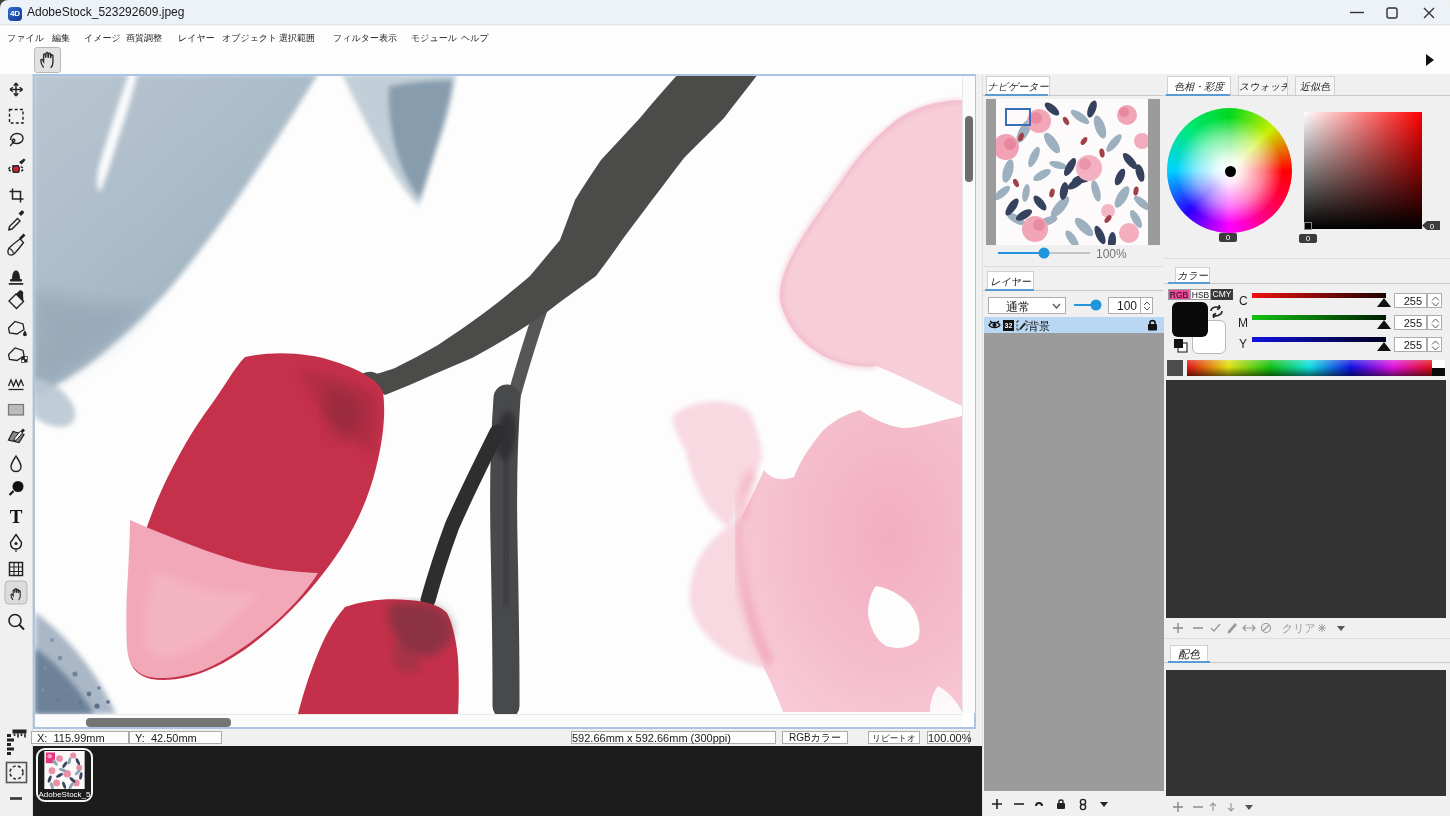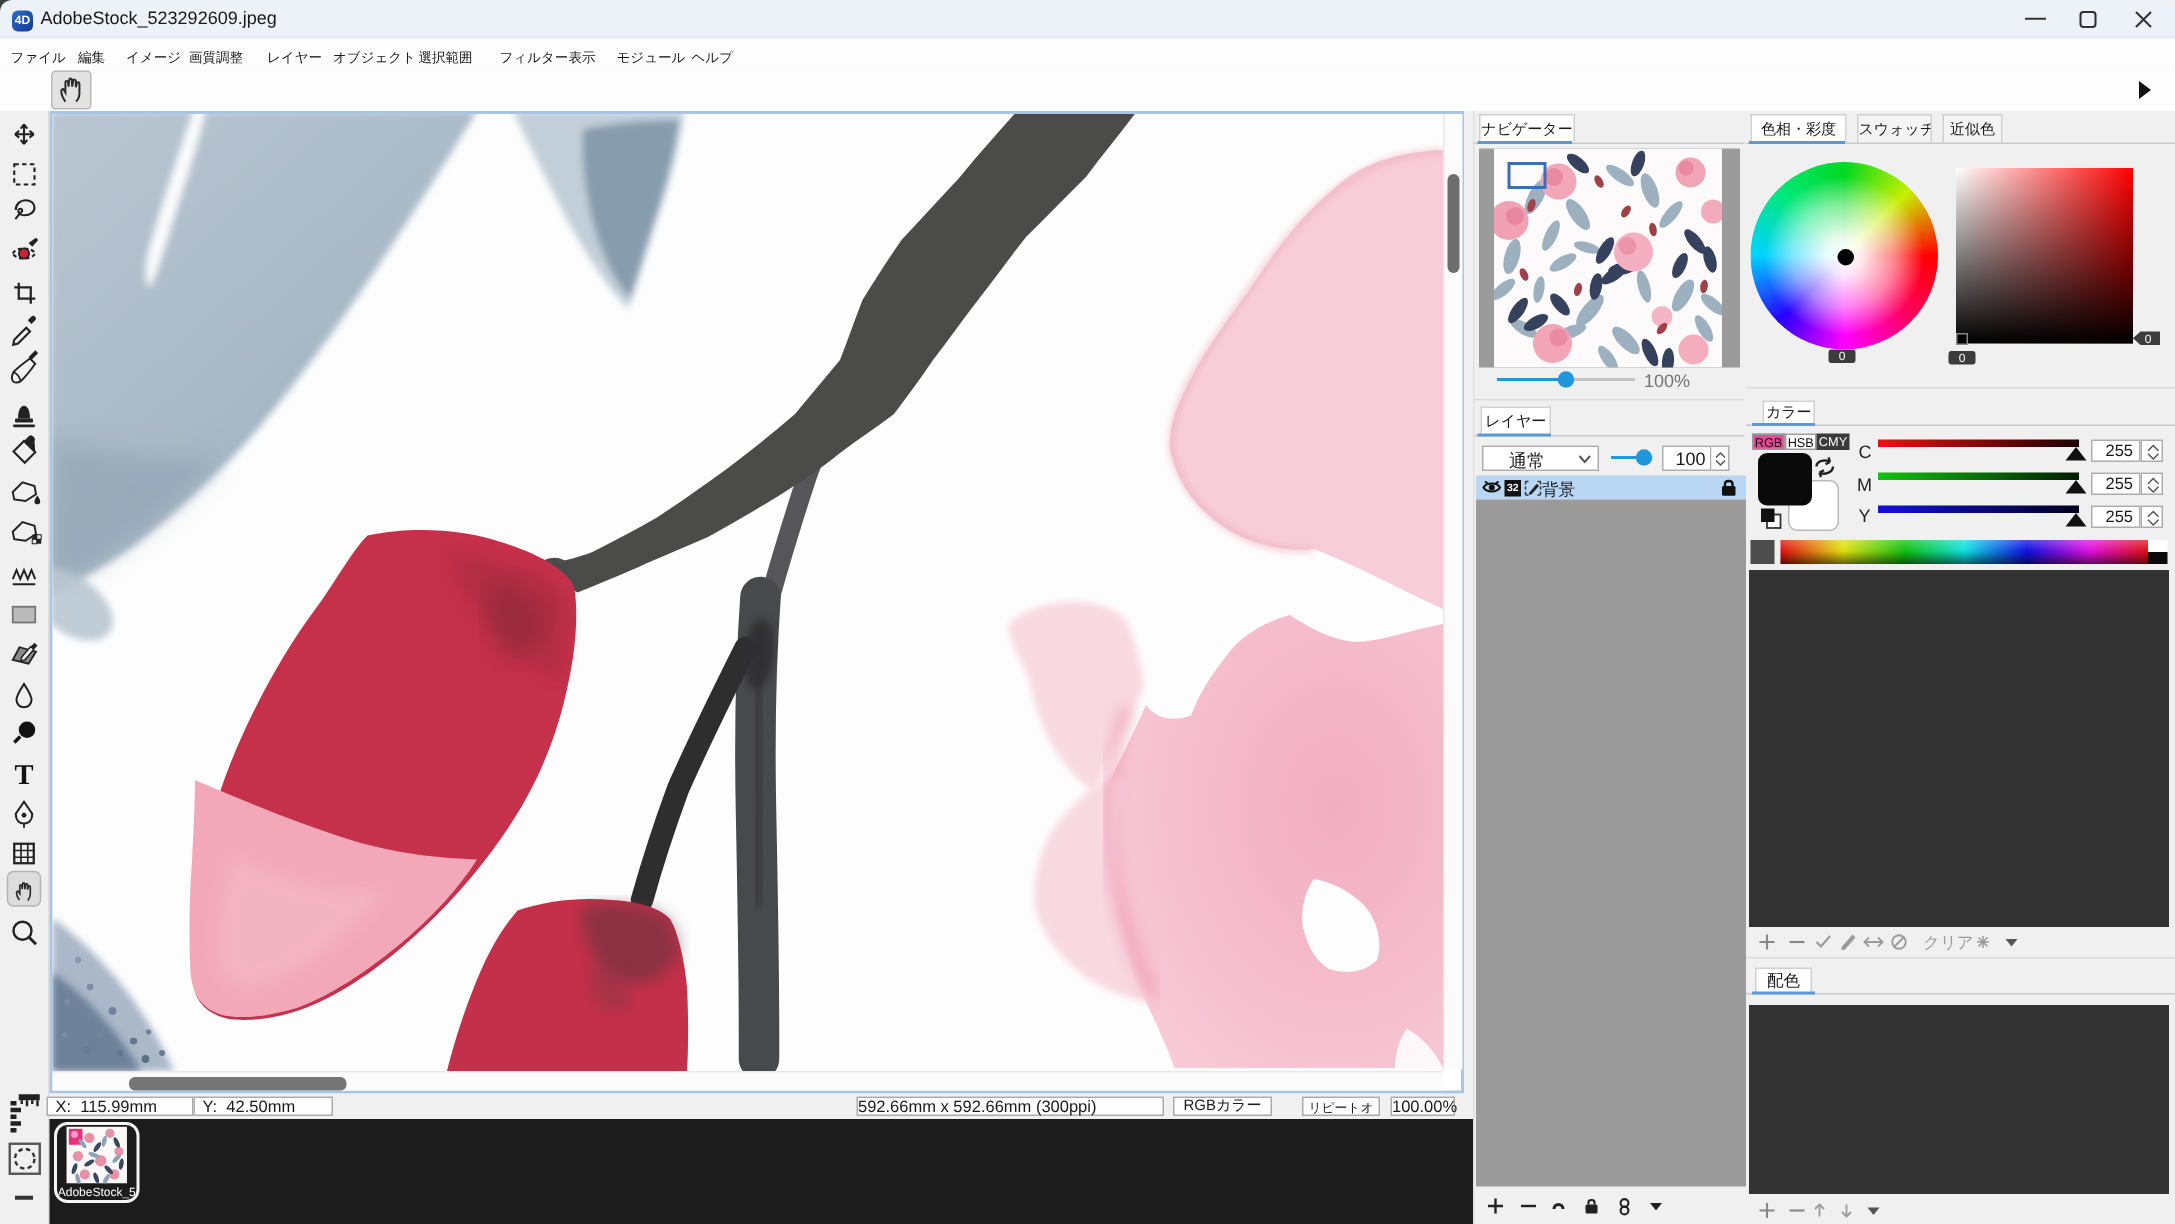--- a/index.html
+++ b/index.html
@@ -27,21 +27,21 @@
   #hsbthumb { left:86px; top:718px; width:145px; height:9px; background:#757575; border-radius:4px; }
   
   #statusbar { left:0px, top:729px; left:33px; top:729px; width:949px; height:17px; background:#f0f0f0; }
   .sbox { position:absolute; top:2px; height:13px; background:#fdfdfd; border:1px solid #ababab; font-size:11px; color:#1a1a1a; line-height:12px; }
   
   #filmstrip { left:33px; top:746px; width:949px; height:70px; background:#1c1c1c; }
   #filmthumb { left:36px; top:748px; width:57px; height:54px; border:2px solid #f5f5f5; border-radius:9px; background:#1c1c1c; overflow:hidden; }
   #filmlabel { left:38px; top:790px; width:53px; font-size:8px; color:#fff; text-align:center; white-space:nowrap; overflow:hidden; z-index:5; }
   
   #navcol { left:982px; top:74px; width:182px; height:742px; background:#f0f0f0; border-left:1px solid #e0e0e0; }
-  .tab { position:absolute; background:#fff; border:1px solid #d0d0d0; border-bottom:none; font-size:10px; color:#1a1a1a; text-align:center; white-space:nowrap; overflow:hidden; }
+  .tab { position:absolute; background:#fff; border:1px solid #d0d0d0; border-bottom:none; font-size:10px; color:#1a1a1a; text-align:center; white-space:nowrap; overflow:hidden;font-style:italic; }
   .tabline { position:absolute; height:1px; background:#c9c9c9; }
   .tabblue { position:absolute; height:2px; background:#5b9bd5; }
   
   #rightcol { left:1164px; top:74px; width:286px; height:742px; background:#f0f0f0; }
   .darkarea { position:absolute; background:#333333; }
   .badge { position:absolute; background:#3c3c3c; color:#fff; font-size:10px; text-align:center; border-radius:2px; }
 </style>
 </head>
 <body>
 <div id="corner-tl" class="abs"></div>

